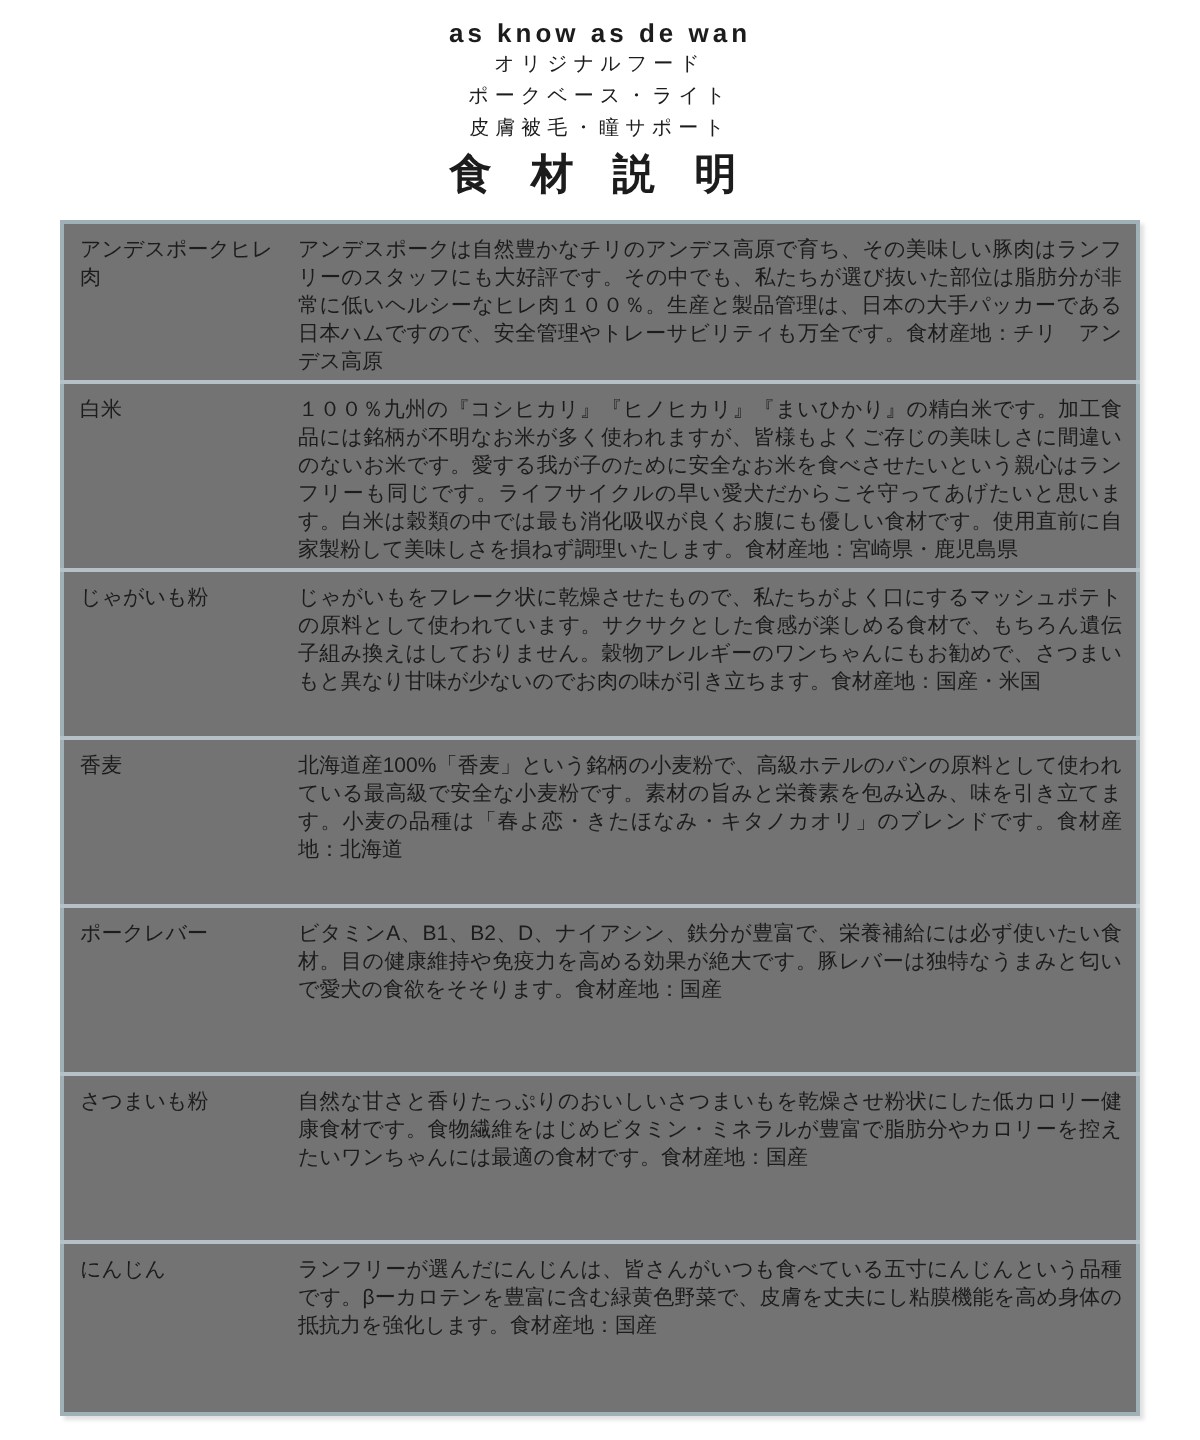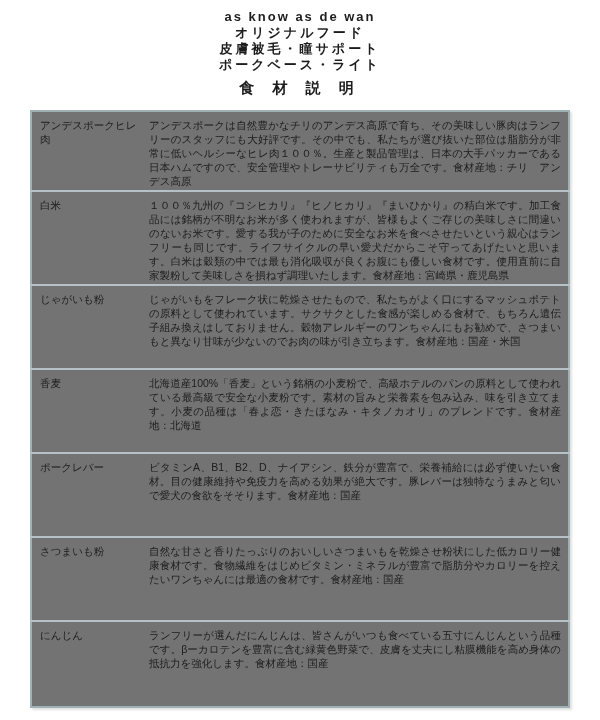--- a/index.html
+++ b/index.html
@@ -20,27 +20,27 @@
     padding-top: 9px;
     line-height: 16px;
   }
   .brand-line {
     font-weight: bold;
     font-size: 13px;
     letter-spacing: 2px;
     text-align: center;
   }
   .sub-line {
-    font-weight: bold;
-    font-size: 13px;
+    font-weight: normal;
+    font-size: 10px;
     letter-spacing: 3px;
   }
   .doc-title {
     font-weight: bold;
-    font-size: 15px;
+    font-size: 21px;
     letter-spacing: 7px;
     margin-top: 7px;
   }
   table.ingredients {
     position: absolute;
     left: 30px;
     top: 110px;
     width: 540px;
     border-collapse: collapse;
     background: #737373;
@@ -71,22 +71,22 @@
   tr:nth-child(5) { height: 84px; border-radius: 23px; }
   tr:nth-child(6) { height: 84px; }
   tr:nth-child(7) { height: 86px; margin-top: 40px; }
 </style>
 </head>
 <body>
 
 <div class="doc-header">
   <div class="brand-line">as know as de wan</div>
   <div class="sub-line">オリジナルフード</div>
+  <div class="sub-line">ポークベース・ライト</div>
   <div class="sub-line">皮膚被毛・瞳サポート</div>
-  <div class="sub-line">ポークベース・ライト</div>
   <div class="doc-title">食 材 説 明</div>
 </div>
 
 <table class="ingredients">
   <tbody id="ingredient-rows">
   <tr>
     <td class="name">アンデスポークヒレ肉</td>
     <td class="desc">アンデスポークは自然豊かなチリのアンデス高原で育ち、その美味しい豚肉はランフリーのスタッフにも大好評です。その中でも、私たちが選び抜いた部位は脂肪分が非常に低いヘルシーなヒレ肉１００％。生産と製品管理は、日本の大手パッカーである日本ハムですので、安全管理やトレーサビリティも万全です。食材産地：チリ　アンデス高原</td>
   </tr>
 

